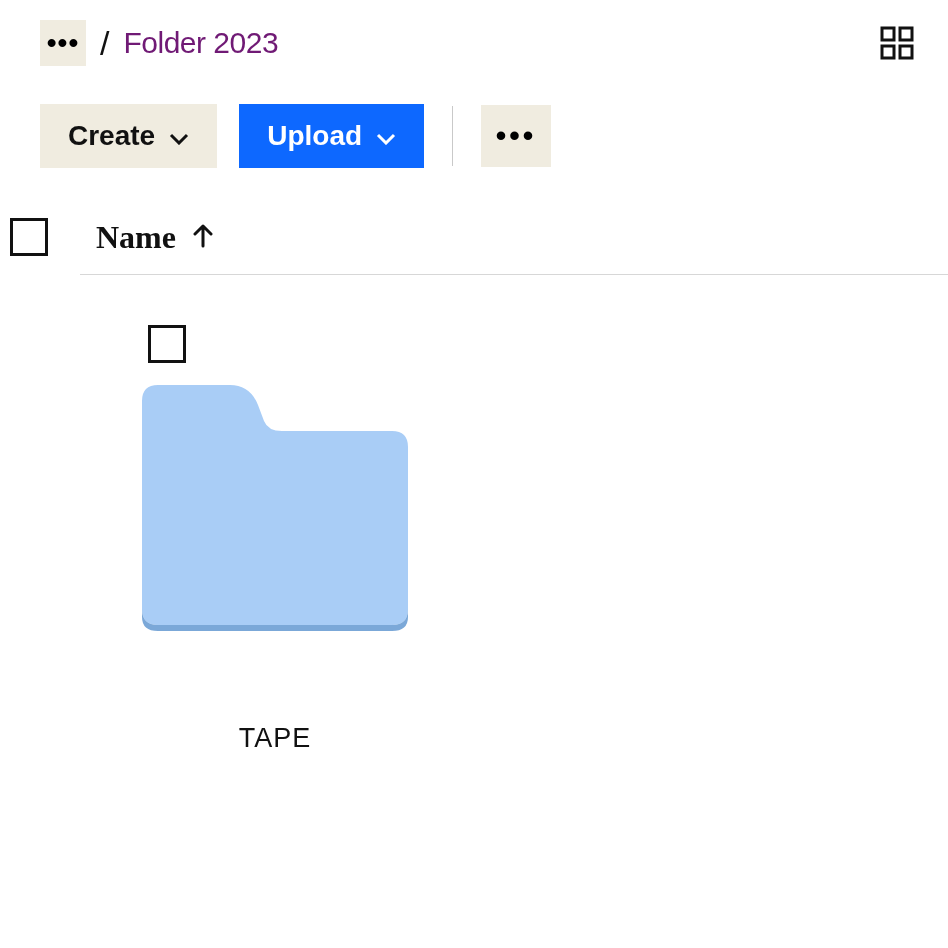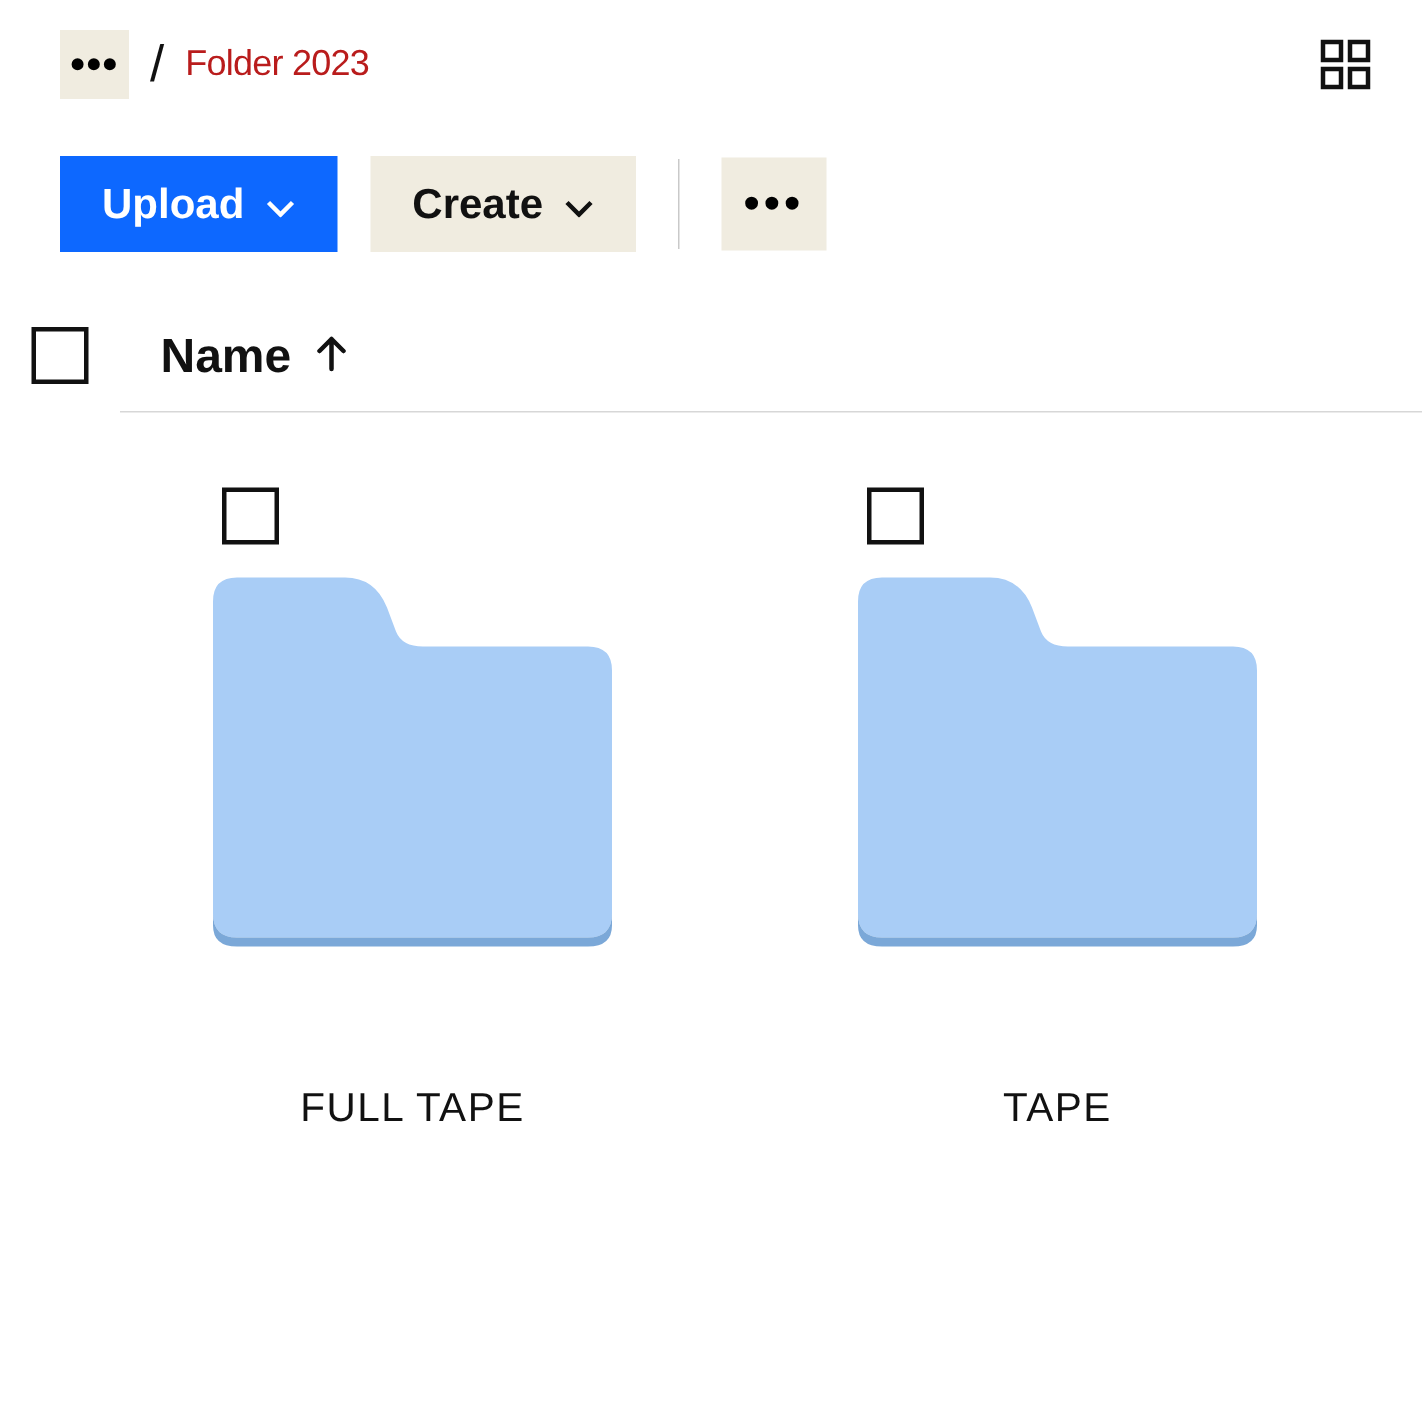--- a/index.html
+++ b/index.html
@@ -31,23 +31,23 @@
     font-size: 28px;
     font-weight: 700;
     letter-spacing: 1px;
     cursor: pointer;
   }
   .crumb-sep {
     font-size: 34px;
     color: #111;
   }
   .crumb-title {
-    font-size: 24px;
+    font-size: 30px;
     font-weight: 400;
-    color: #b91c1c;
+    color: #701a75;
     letter-spacing: -0.5px;
   }
   .grid-view-btn {
     width: 42px;
     height: 42px;
     display: flex;
     align-items: center;
     justify-content: center;
     cursor: pointer;
   }
@@ -94,21 +94,22 @@
     font-size: 30px;
     font-weight: 900;
     letter-spacing: 3px;
     cursor: pointer;
   }
   .list-header {
     display: flex;
     align-items: center;
     gap: 48px;
     padding: 20px 10px 18px 10px;
-    margin-left: 11px;
+    margin-left: 0;
+    font-family: Liberation Serif, serif;
   }
   .checkbox {
     width: 38px;
     height: 38px;
     border: 3px solid #111;
     background: #fff;
     cursor: pointer;
     flex-shrink: 0;
   }
   .col-name {
@@ -168,34 +169,34 @@
     <svg width="34" height="34" viewBox="0 0 34 34">
       <rect x="2" y="2" width="12" height="12" fill="none" stroke="#111" stroke-width="3"></rect>
       <rect x="20" y="2" width="12" height="12" fill="none" stroke="#111" stroke-width="3"></rect>
       <rect x="2" y="20" width="12" height="12" fill="none" stroke="#111" stroke-width="3"></rect>
       <rect x="20" y="20" width="12" height="12" fill="none" stroke="#111" stroke-width="3"></rect>
     </svg>
   </div>
 </div>
 
 <div class="toolbar">
+  <button class="btn btn-secondary">
+    <span>Create</span>
+    <span class="chev">
+      <svg width="20" height="12" viewBox="0 0 20 12">
+          <path d="M2 2 L10 10 L18 2" fill="none" stroke="#111" stroke-width="3"></path>
+        </svg>
+    </span>
+  </button>
+
   <button class="btn btn-primary">
     <span>Upload</span>
     <span class="chev">
       <svg width="20" height="12" viewBox="0 0 20 12">
           <path d="M2 2 L10 10 L18 2" fill="none" stroke="#fff" stroke-width="3"></path>
-        </svg>
-    </span>
-  </button>
-
-  <button class="btn btn-secondary">
-    <span>Create</span>
-    <span class="chev">
-      <svg width="20" height="12" viewBox="0 0 20 12">
-          <path d="M2 2 L10 10 L18 2" fill="none" stroke="#111" stroke-width="3"></path>
         </svg>
     </span>
   </button>
 
   <div class="toolbar-divider"></div>
 
 
   <div class="btn-more">•••</div>
 </div>
 
@@ -207,39 +208,20 @@
       <svg width="22" height="24" viewBox="0 0 22 24">
           <path d="M11 2 L11 22 M11 2 L3 10 M11 2 L19 10" fill="none" stroke="#111" stroke-width="3" stroke-linecap="round"></path>
         </svg>
     </span>
   </div>
 </div>
 <div class="hr"></div>
 
 <div class="grid">
 
-  <div class="item">
-    <div class="checkbox"></div>
-    <svg class="folder-svg" width="290" height="260" viewBox="0 0 290 260">
-      <path d="M12 28
-               Q12 12 28 12
-               L100 12
-               Q120 12 128 32
-               L134 48
-               Q138 58 152 58
-               L262 58
-               Q278 58 278 74
-               L278 236
-               Q278 252 262 252
-               L28 252
-               Q12 252 12 236 Z" fill="#a9cdf6"></path>
-      <path d="M12 236 Q12 252 28 252 L262 252 Q278 252 278 236 L278 244 Q278 258 262 258 L28 258 Q12 258 12 244 Z" fill="#7ba8d8"></path>
-    </svg>
-    <div class="item-label">FULL TAPE</div>
-  </div>
 
   <div class="item">
     <div class="checkbox"></div>
     <svg class="folder-svg" width="290" height="260" viewBox="0 0 290 260">
       <path d="M12 28
                Q12 12 28 12
                L100 12
                Q120 12 128 32
                L134 48
                Q138 58 152 58

